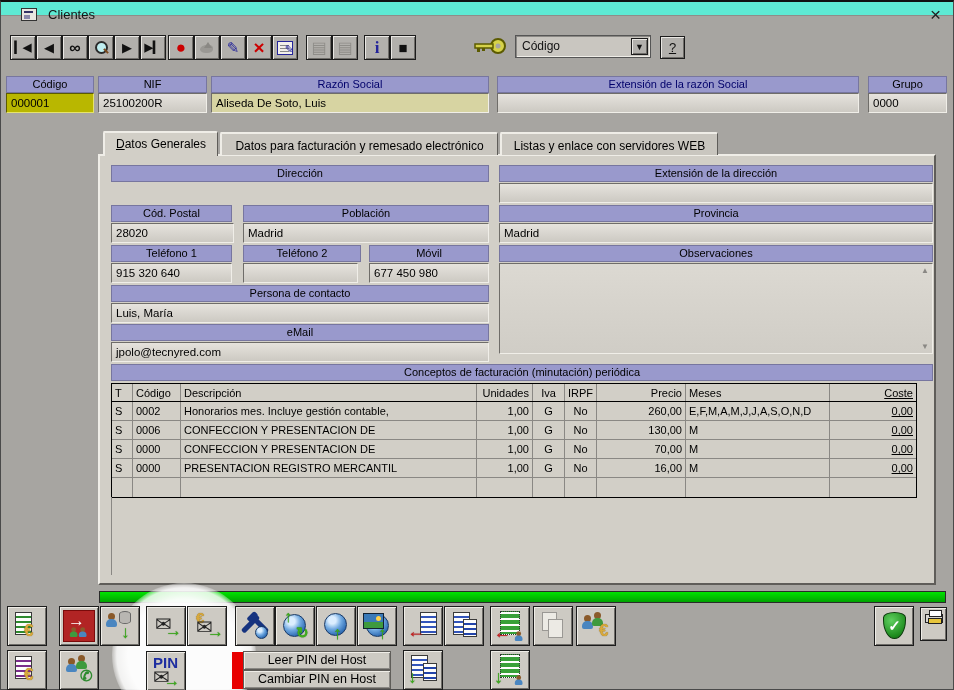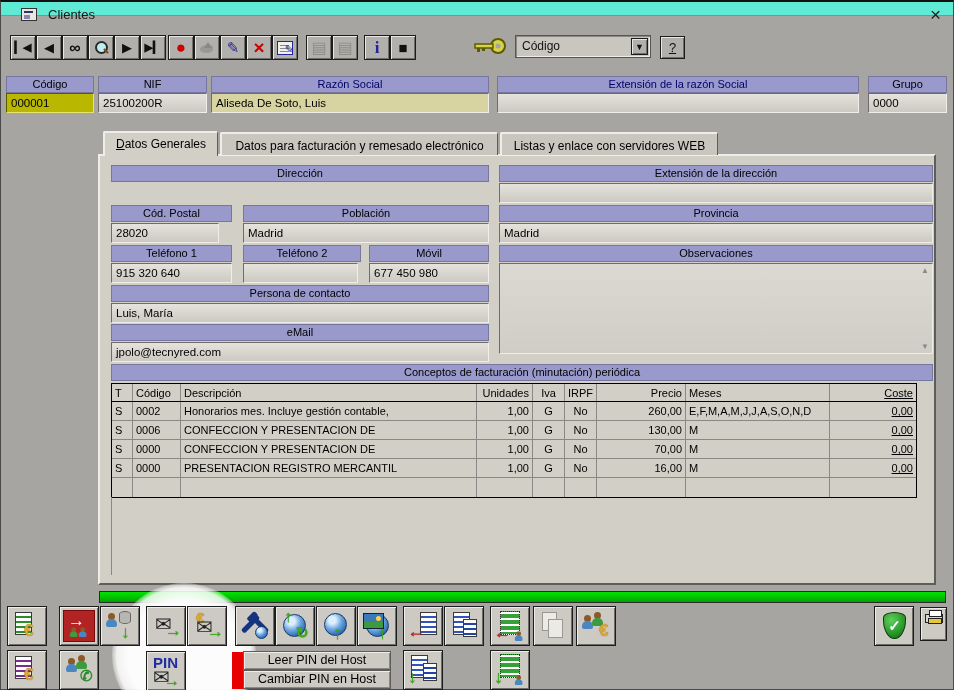--- a/index.html
+++ b/index.html
@@ -222,21 +222,21 @@
   <div class="tab back" style="left:499px;width:218px">Listas y enlace con servidores WEB</div>
   <div class="tab active" style="left:102px;width:115px"><span style="text-decoration:underline">D</span><span>atos Generales</span></div>
 
   <div class="fh" style="left:110px;top:163px;width:378px">Dirección</div>
   <div class="fh" style="left:498px;top:163px;width:434px">Extensión de la dirección</div>
   <div class="fi" style="left:498px;top:181px;width:434px"></div>
 
   <div class="fh" style="left:110px;top:203px;width:121px">Cód. Postal</div>
   <div class="fh" style="left:242px;top:203px;width:246px">Población</div>
   <div class="fh" style="left:498px;top:203px;width:434px">Provincia</div>
-  <div class="fi" style="left:110px;top:221px;width:108px">28020</div>
+  <div class="fi" style="left:110px;top:221px;width:123px">28020</div>
   <div class="fi" style="left:242px;top:221px;width:246px">Madrid</div>
   <div class="fi" style="left:498px;top:221px;width:434px">Madrid</div>
 
   <div class="fh" style="left:110px;top:243px;width:121px">Teléfono 1</div>
   <div class="fh" style="left:242px;top:243px;width:118px">Teléfono 2</div>
   <div class="fh" style="left:368px;top:243px;width:120px">Móvil</div>
   <div class="fh" style="left:498px;top:243px;width:434px">Observaciones</div>
   <div class="fi" style="left:110px;top:261px;width:121px">915 320 640</div>
   <div class="fi" style="left:242px;top:261px;width:115px"></div>
   <div class="fi" style="left:368px;top:261px;width:120px">677 450 980</div>

